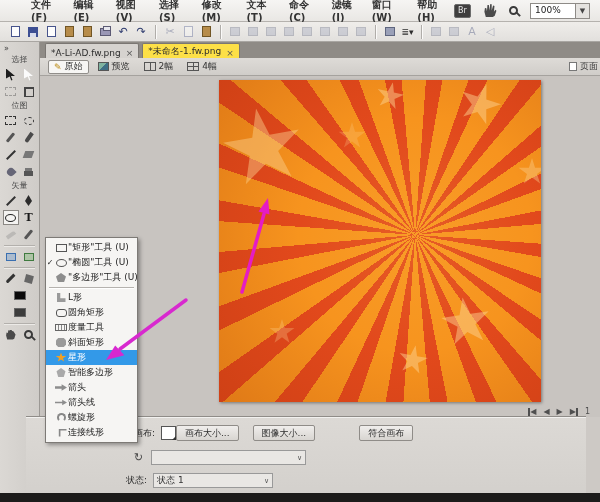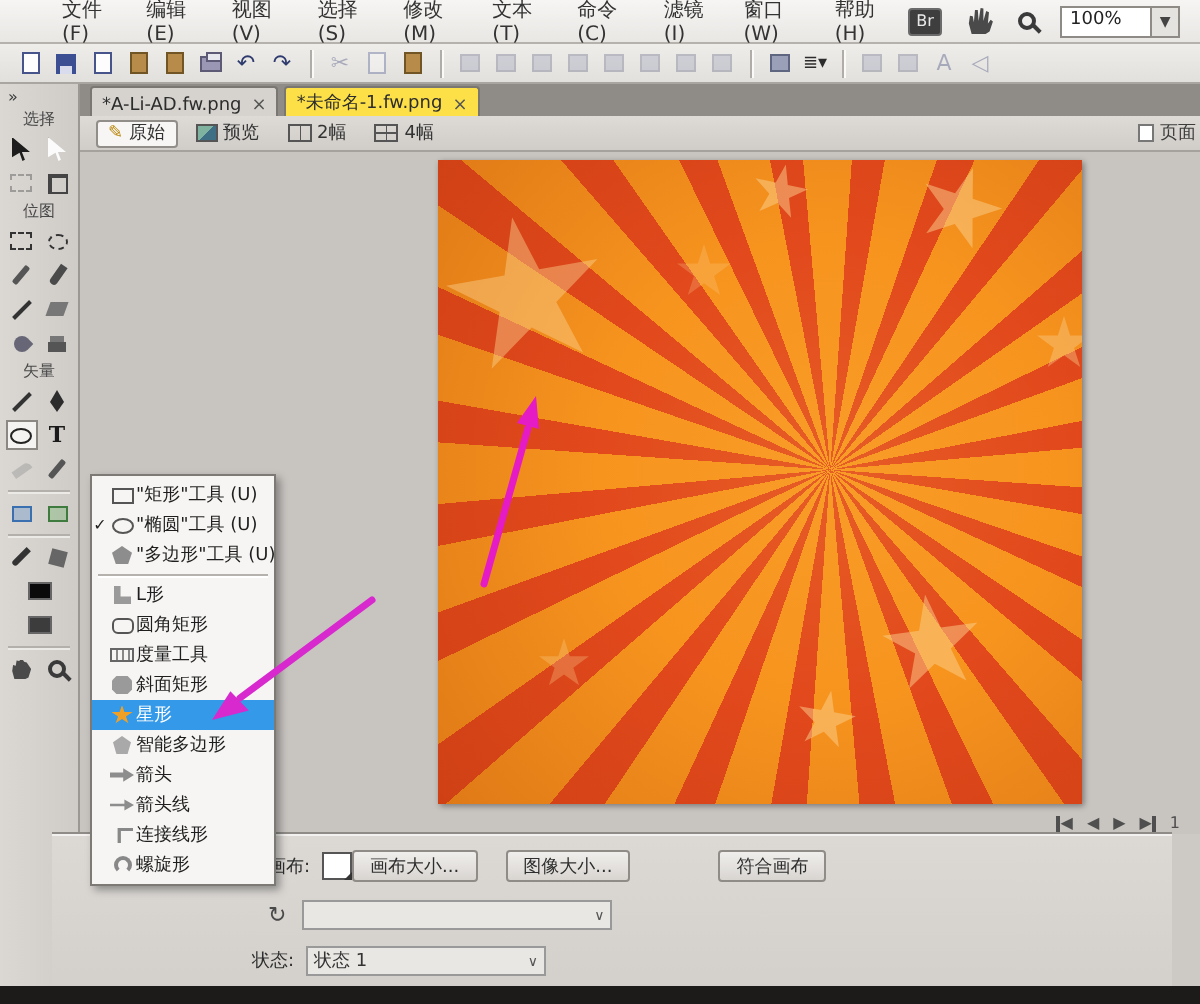--- a/index.html
+++ b/index.html
@@ -4,21 +4,21 @@
 <style>
   * { margin:0; padding:0; box-sizing:border-box; }
   html,body { width:600px; height:502px; }
   body { font-family:"DejaVu Sans","Liberation Sans",sans-serif; font-size:10px; color:#222; }
   #app { position:relative; width:600px; height:502px; background:#cdc9c5; overflow:hidden; }
 
   
   .menubar { position:absolute; left:0; top:0; width:600px; height:22px;
     background:linear-gradient(#f6f5f3,#e9e7e4); border-bottom:1px solid #b5b2ae;
     display:flex; align-items:center; padding-left:24px; }
-  .mbi { padding:12px 7px; height:100%; display:flex; align-items:center; color:#333; cursor:default; }
+  .mbi { padding:12px 7px; height:100%; display:flex; align-items:center; color:#333; cursor:default;font-weight:bold; }
   .mb-right { margin-left:auto; display:flex; align-items:center; gap:12px; padding-right:10px; }
   .br-badge { width:17px; height:14px; background:#3f3e3e; color:#e8e8e8; border:1px solid #6b6b6b;
     border-radius:2px; font-size:8px; display:flex; align-items:center; justify-content:center; }
   .hand-ic { width:14px; height:13px; background:#4a4a4a;
     clip-path:polygon(20% 100%,10% 60%,14% 30%,24% 32%,28% 55%,32% 8%,42% 8%,45% 50%,52% 0%,62% 2%,62% 50%,72% 12%,82% 16%,78% 60%,88% 45%,96% 52%,84% 90%,70% 100%); }
   .mag { width:9px; height:9px; border:2px solid #3a3a3a; border-radius:50%; position:relative; }
   .mag::after { content:''; position:absolute; width:6px; height:2px; background:#3a3a3a;
     transform:rotate(45deg); right:-5px; bottom:-2px; }
   .zoombox { display:flex; align-items:center; }
   .zoomval { width:46px; height:16px; background:#fff; border:1px solid #8e8b87; padding:1px 4px; font-size:9px; }
@@ -533,30 +533,30 @@
     <div class="mi">
       <span class="chk"></span>
       <span class="mic">
           <span class="ico-arrowline"></span>
         </span>
       <span class="mil">箭头线</span>
     </div>
     <div class="mi">
       <span class="chk"></span>
       <span class="mic">
+          <span class="ico-spiral"></span>
+        </span>
+      <span class="mil">螺旋形</span>
+    </div>
+    <div class="mi">
+      <span class="chk"></span>
+      <span class="mic">
           <span class="ico-connector"></span>
         </span>
       <span class="mil">连接线形</span>
-    </div>
-    <div class="mi">
-      <span class="chk"></span>
-      <span class="mic">
-          <span class="ico-spiral"></span>
-        </span>
-      <span class="mil">螺旋形</span>
     </div>
   </div>
 
   <svg class="arrow-svg annot" style="left:98px;top:293px;position:absolute;" width="96" height="80" viewBox="0 0 96 80">
     <line x1="88" y1="7" x2="22" y2="56" stroke="#d829cf" stroke-width="3.5" stroke-linecap="round"></line>
     <polygon points="8,67 17.2,52.6 26.4,62.2" fill="#d829cf"></polygon>
   </svg>
 
   <div class="bottomstrip"></div>
 </div>

